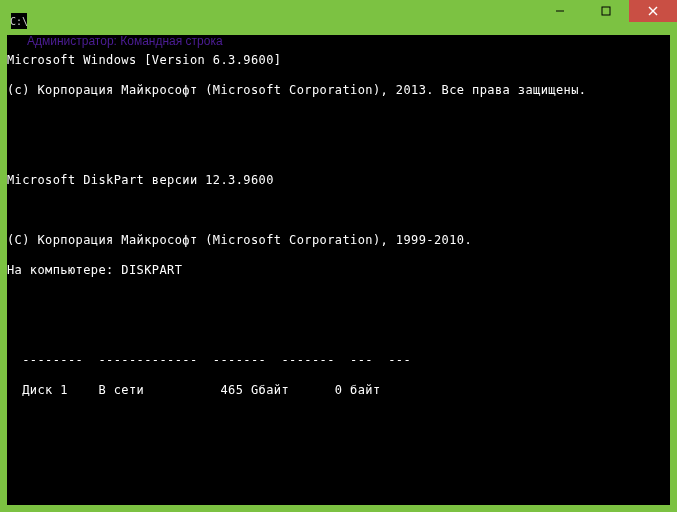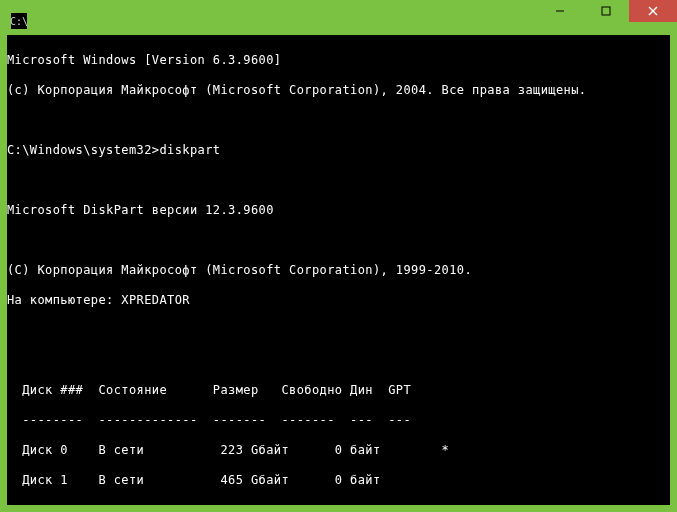--- a/index.html
+++ b/index.html
@@ -30,21 +30,21 @@
       display: flex;
       align-items: center;
       justify-content: center;
       font-size: 10px;
       color: #ccc;
       font-family: monospace;
     }
     .title-text {
       flex: 1;
       font-size: 12px;
-      color: #000000;
+      color: #4c1d95;
       margin-top: 39px;
     }
     .window-controls {
       position: absolute;
       top: -7px;
       right: -7px;
       display: flex;
       height: 24px;
     }
     .win-btn {
@@ -101,33 +101,30 @@
       <button class="win-btn close">
         <svg width="10" height="10" viewBox="0 0 10 10">
             <line x1="1" y1="1" x2="9" y2="9" stroke="#fff" stroke-width="1.4"></line>
             <line x1="9" y1="1" x2="1" y2="9" stroke="#fff" stroke-width="1.4"></line>
           </svg>
       </button>
     </div>
   </div>
   <div class="console">
 <div>Microsoft Windows [Version 6.3.9600]</div>
-<div>(c) Корпорация Майкрософт (Microsoft Corporation), 2004. Все права защищены.</div>
+<div>(c) Корпорация Майкрософт (Microsoft Corporation), 2013. Все права защищены.</div>
 <div class="blank"></div>
-<div>C:\Windows\system32&gt;diskpart</div>
 <div class="blank"></div>
 <div>Microsoft DiskPart версии 12.3.9600</div>
 <div class="blank"></div>
 <div>(С) Корпорация Майкрософт (Microsoft Corporation), 1999-2010.</div>
-<div>На компьютере: XPREDATOR</div>
+<div>На компьютере: DISKPART</div>
 <div class="blank"></div>
 <div class="blank"></div>
-<div>  Диск ###  Состояние      Размер   Свободно Дин  GPT</div>
 <div>  --------  -------------  -------  -------  ---  ---</div>
-<div>  Диск 0    В сети          223 Gбайт      0 байт        *</div>
 <div>  Диск 1    В сети          465 Gбайт      0 байт</div>
 
 
 
 
 
 
 
 
 

